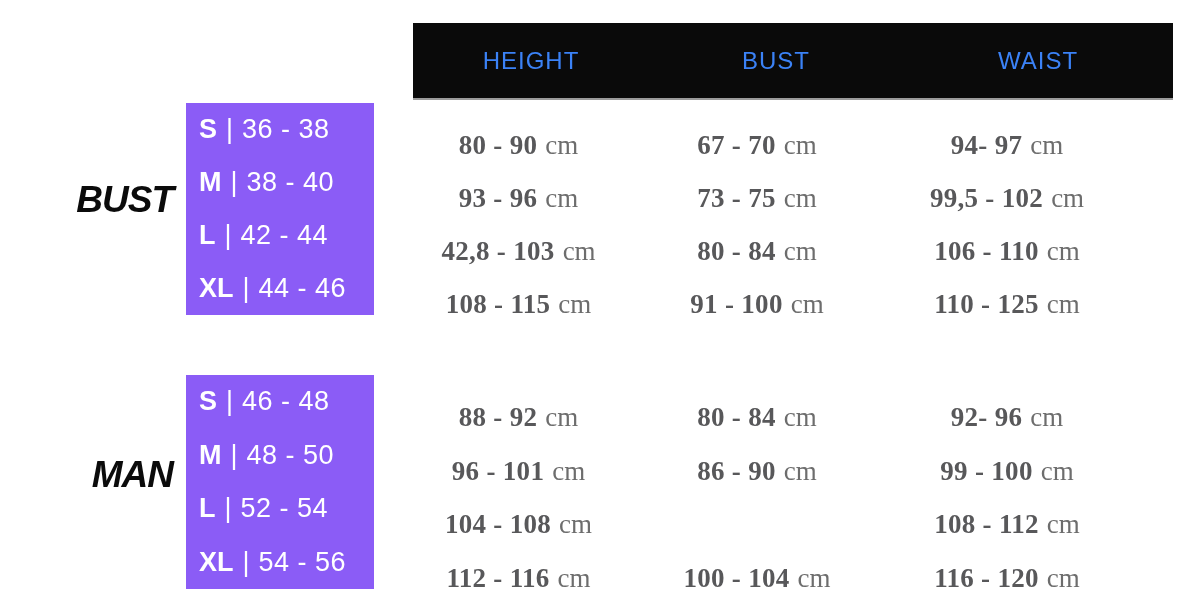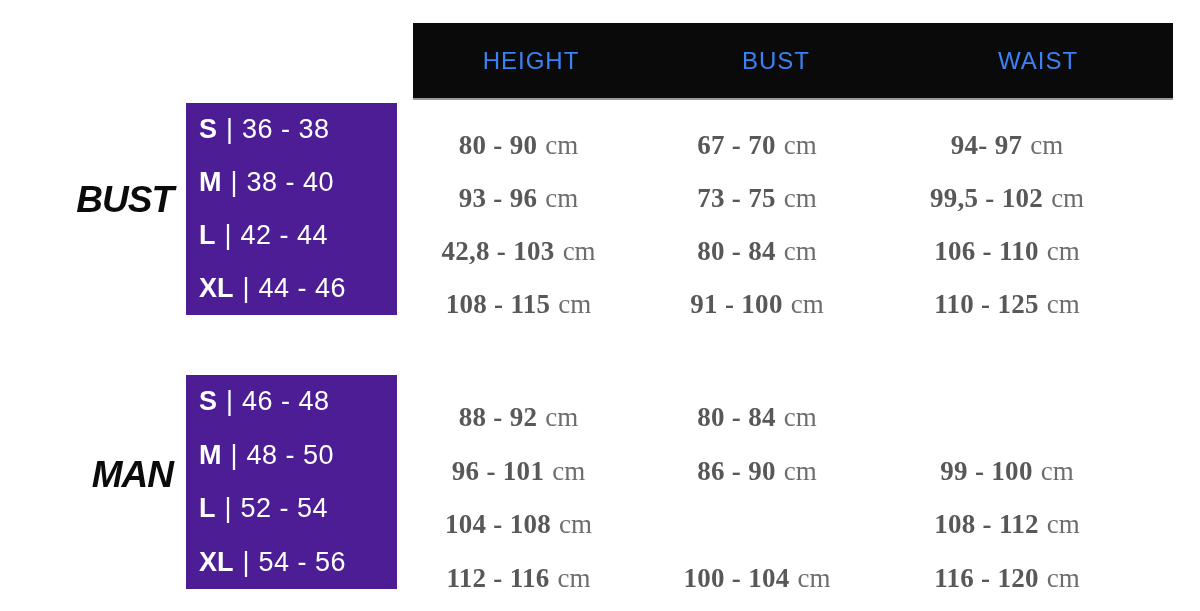--- a/index.html
+++ b/index.html
@@ -26,21 +26,21 @@
   .gender-label{
     position:absolute;left:0;width:173px;text-align:right;
     font-weight:bold;font-style:italic;font-size:37px;line-height:40px;
     color:#0b0b0b;letter-spacing:-1px;white-space:nowrap;
   }
   .label-woman{top:180px;}
   .label-man{top:455px;}
 
   
   .size-box{
-    position:absolute;left:186px;width:211px;background:#4c1d95;color:#ffffff;
+    position:absolute;left:186px;width:188px;background:#8b5cf6;color:#ffffff;
   }
   .box-woman{top:103px;height:212px;}
   .box-man{top:375px;height:214px;}
   .size-row{height:53px;line-height:53px;padding-left:13px;font-size:27px;white-space:nowrap;}
   .box-man .size-row{height:53.5px;line-height:53.5px;}
   .size-letter{font-weight:bold;}
   .sep{padding:0 9px;font-weight:400;}
   .size-range{font-weight:400;letter-spacing:.5px;}
 
   
@@ -120,20 +120,21 @@
     </div>
     <div class="size-row">
       <span class="size-letter">XL</span><span class="sep">|</span><span class="size-range">54 - 56</span>
     </div>
   </div>
 
   <div class="data-grid grid-man">
     <div class="vrow">
       <div class="vcell c-height"><span class="num">88 - 92</span><span class="unit">cm</span></div>
       <div class="vcell c-bust"><span class="num">80 - 84</span><span class="unit">cm</span></div>
+      <div class="vcell c-waist"><span class="num">92- 96</span><span class="unit">cm</span></div>
     </div>
     <div class="vrow">
       <div class="vcell c-height"><span class="num">96 - 101</span><span class="unit">cm</span></div>
       <div class="vcell c-bust"><span class="num">86 - 90</span><span class="unit">cm</span></div>
       <div class="vcell c-waist"><span class="num">99 - 100</span><span class="unit">cm</span></div>
     </div>
     <div class="vrow">
       <div class="vcell c-height"><span class="num">104 - 108</span><span class="unit">cm</span></div>
       <div class="vcell c-waist"><span class="num">108 - 112</span><span class="unit">cm</span></div>
     </div>

